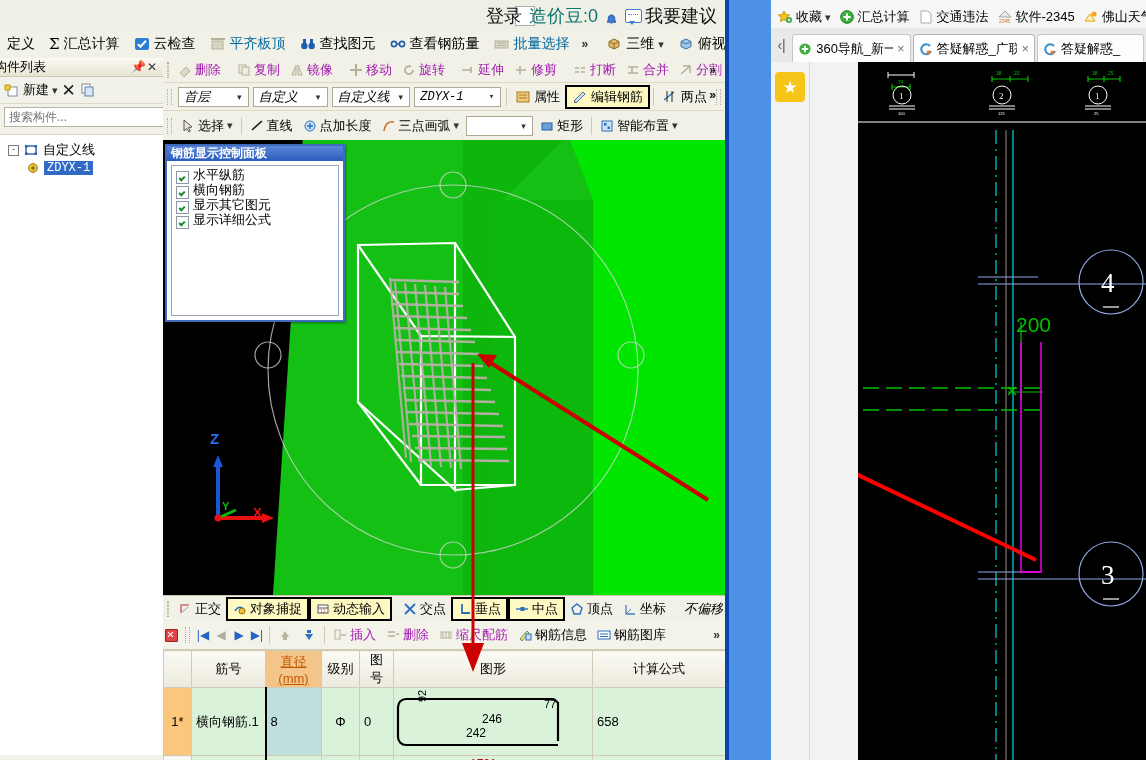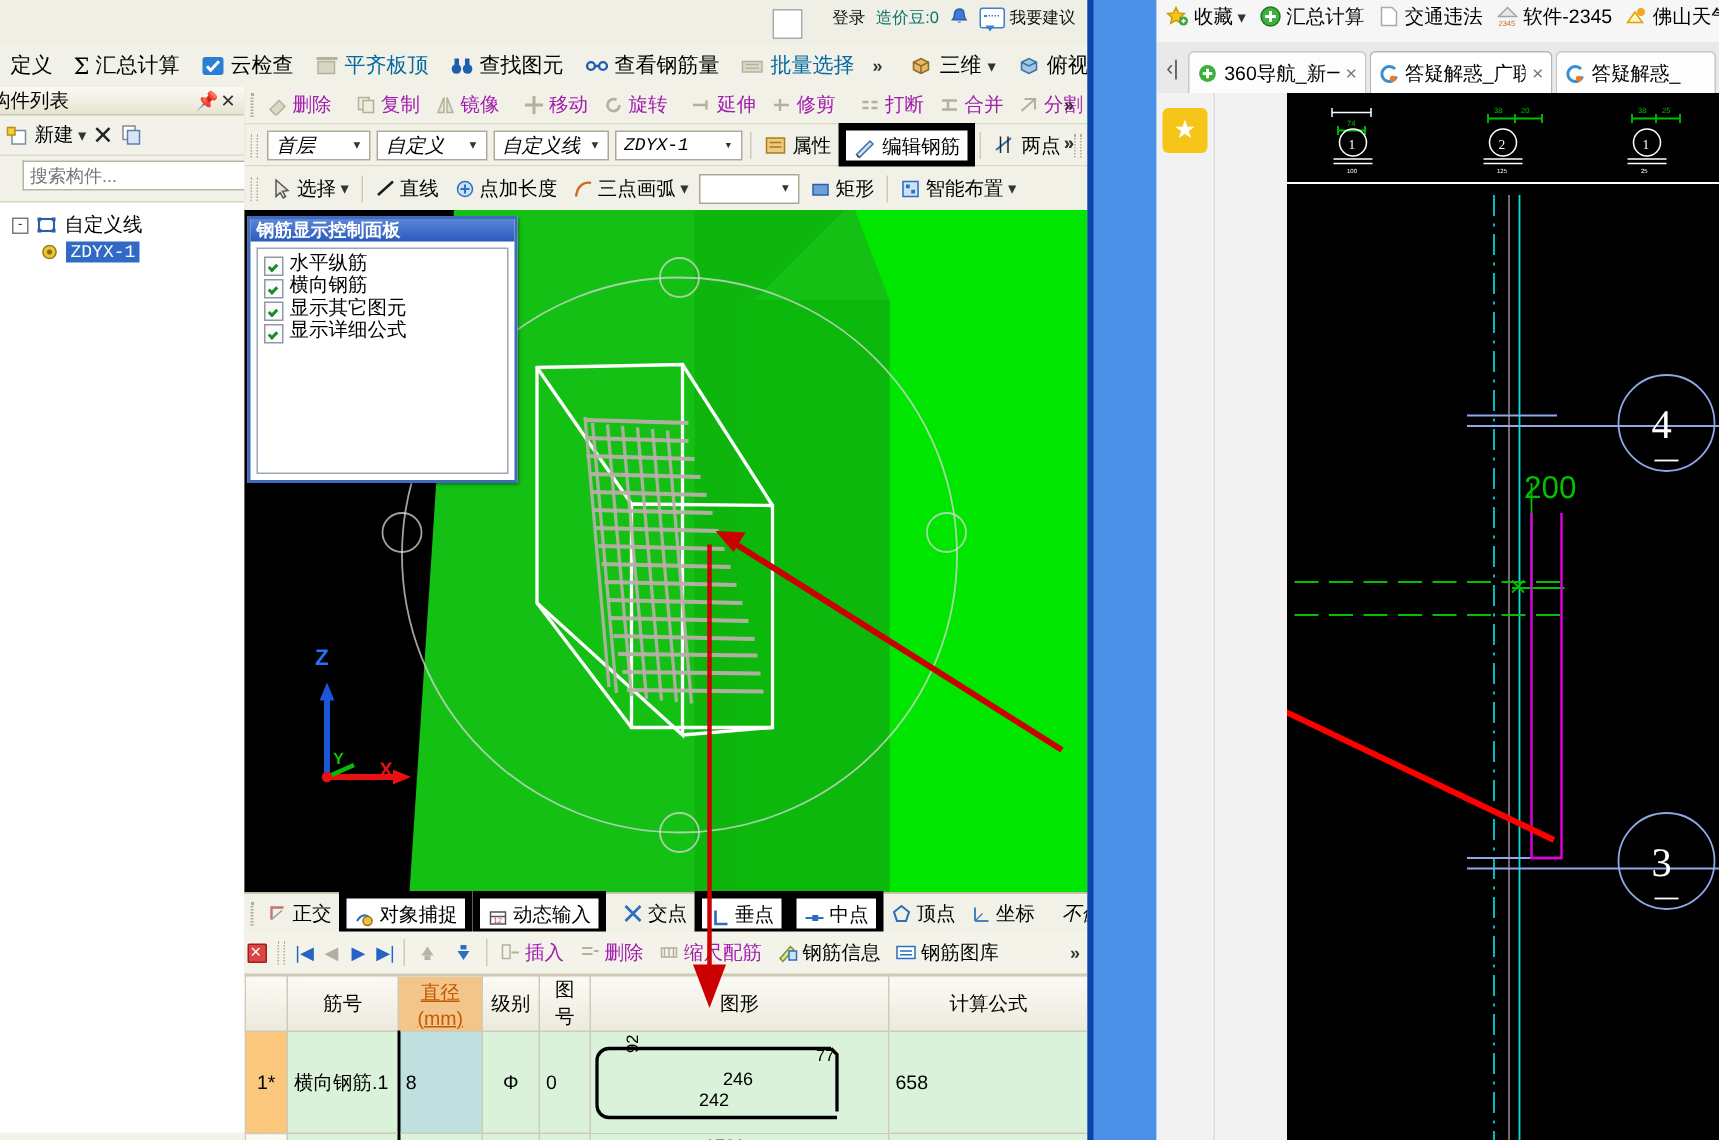--- a/index.html
+++ b/index.html
@@ -12,21 +12,21 @@
   .root{position:relative;width:1146px;height:760px;}
 
   
   .gc-app{position:absolute;left:0;top:0;width:725px;height:760px;background:#ece9d8;overflow:hidden;}
   .desk{position:absolute;left:725px;top:0;width:50px;height:760px;background:#4d90e8;}
   .desk .edge{position:absolute;left:0;top:0;width:4px;height:760px;background:#0b44a8;}
   .browser{position:absolute;left:771px;top:0;width:375px;height:760px;background:#f2f2f2;overflow:hidden;}
 
   
   .gc-topstrip{position:absolute;left:0;top:0;width:725px;height:30px;background:#f0efe6;border-bottom:1px solid #c8c4ae;}
-  .acct{position:absolute;right:8px;top:4px;display:flex;align-items:flex-end;gap:7px;font-size:11px;color:#111;}
+  .acct{position:absolute;right:8px;top:4px;display:flex;align-items:flex-end;gap:7px;font-size:18px;color:#111;}
   .acct .lbl{cursor:pointer;}
   .acct .bean{color:#0f766e;}
   .bell{width:13px;height:14px;position:relative;display:inline-block;}
   .bell svg{display:block;}
   .sugg{display:inline-flex;align-items:center;gap:3px;}
   .baloon{width:15px;height:12px;border:1px solid #3f7fd0;border-radius:2px;background:#fff;position:relative;display:inline-block;}
   .baloon:after{content:"";position:absolute;left:3px;top:11px;border-left:3px solid transparent;border-right:3px solid transparent;border-top:4px solid #3f7fd0;}
   .baloon i{position:absolute;left:2px;top:4px;width:10px;height:2px;border-top:1px dotted #3f7fd0;}
   .winbox{position:absolute;left:515px;top:6px;width:18px;height:18px;background:#fff;border:1px solid #aaa;}
 
@@ -44,37 +44,37 @@
   .ic14{width:14px;height:14px;}
 
   
   .gc-left{position:absolute;left:0;top:58px;width:163px;height:702px;background:#f3f2ea;border-right:1px solid #b9b49c;}
   .lp-title{height:18px;background:linear-gradient(#fbfaf3,#e7e4d2);border-bottom:1px solid #cdc8b2;display:flex;align-items:center;padding:0 4px;font-size:13px;}
   .lp-title .t{flex:1;margin-left:-10px;white-space:nowrap;overflow:hidden;}
   .pin,.xcl{width:14px;text-align:center;cursor:pointer;font-size:12px;color:#333;}
   .lp-tools{height:26px;display:flex;align-items:center;gap:4px;padding:0 4px;border-bottom:1px solid #ddd9c6;}
   .newbtn{display:flex;align-items:center;gap:3px;font-size:13px;cursor:pointer;}
   .bigx{font-size:17px;font-weight:bold;color:#222;cursor:pointer;line-height:1;}
-  .searchrow{padding:3px 15px;display:flex;}
+  .searchrow{padding:3px 4px;display:flex;}
   .searchrow input{flex:1;height:18px;border:1px solid #b7b3a0;border-right:none;font-size:12px;padding:0 4px;color:#555;background:#fff;outline:none;font-family:inherit;}
   .searchbtn{width:20px;height:20px;border:1px solid #b7b3a0;background:#f6f5ee;display:flex;align-items:center;justify-content:center;cursor:pointer;}
   .tree{background:#fff;margin:2px 0 0 0;height:615px;border-top:1px solid #d8d4c0;padding:5px 0 0 0;font-size:13px;}
   .tnode{display:flex;align-items:center;gap:4px;padding:1px 0 1px 8px;white-space:nowrap;}
   .tbox{width:9px;height:9px;border:1px solid #7b7b7b;background:#fff;font-size:9px;line-height:7px;text-align:center;cursor:pointer;color:#333;}
   .tchild{display:flex;align-items:center;gap:4px;padding:1px 0 1px 26px;white-space:nowrap;}
   .tsel{background:#316ac5;color:#fff;padding:0 3px;font-family:"Liberation Mono","DejaVu Sans Mono",monospace;font-size:12px;}
 
   
   .gc-work{position:absolute;left:163px;top:58px;width:562px;height:702px;background:#f1f0e6;}
   .tbrow{height:24px;display:flex;align-items:center;border-bottom:1px solid #dcd8c4;background:#f2f1e7;position:relative;}
   .tbrow .ovf{position:absolute;right:4px;top:5px;}
   .grip{width:3px;height:16px;border-left:1px dotted #b0ac98;border-right:1px dotted #b0ac98;margin:0 4px;}
   .tbtn{display:flex;align-items:center;gap:3px;padding:0 5px;height:20px;font-size:13px;white-space:nowrap;cursor:pointer;}
   .tbtn.dim{color:#a21caf;justify-content:space-between;}
-  .tbtn.sel{border:5px solid #000000;background:#ffffff;align-items:flex-end;}
+  .tbtn.sel{border:2px solid #000000;background:#fef9c3;}
   .combo{height:18px;border:1px solid #ada994;background:#fff;display:flex;align-items:center;padding:0 2px 0 5px;font-size:13px;margin:0 2px;font-style:italic;}
   .combo .v{flex:1;white-space:nowrap;overflow:hidden;}
   .combo .ar{width:13px;text-align:center;font-size:9px;color:#333;}
   .combo.plain{border:none;background:transparent;}
 
   
   .view3d{position:absolute;left:0;top:82px;width:562px;height:455px;background:#000;overflow:hidden;}
   .rebar-panel{position:absolute;left:2px;top:4px;width:176px;height:174px;border:2px solid #3f6bbd;background:#fff;box-shadow:1px 1px 2px rgba(0,0,0,.4);z-index:6;}
   .rp-title{height:15px;background:linear-gradient(#5a86d8,#2b5bbd);color:#fff;font-weight:bold;font-size:12px;padding:0 4px;display:flex;align-items:center;}
   .rp-body{position:absolute;left:4px;top:19px;right:4px;bottom:4px;border:1px solid #9ba7b5;background:#fff;padding:3px 0 0 4px;}
@@ -100,21 +100,21 @@
   table.grid{border-collapse:collapse;width:100%;table-layout:fixed;font-size:13px;}
   table.grid th{background:linear-gradient(#fbfaf4,#eceadd);border:1px solid #cfcbb6;height:22px;font-weight:normal;padding:0 4px;}
   table.grid td{border:1px solid #cfcbb6;background:#d9f2d9;padding:0 4px;vertical-align:middle;}
   .hdr-dia{color:#c45a00;text-decoration:underline;background:#f3c58a !important;}
   .rowno{width:28px;text-align:center;background:linear-gradient(#fbfaf4,#eceadd) !important;}
   .rowno.cur{background:#fbc77d !important;}
   td.diacell{background:#bfe0df !important;border-left:2px solid #000 !important;}
 
   
   .bw-top{position:absolute;left:0;top:0;width:375px;height:28px;background:#f6f6f6;border-bottom:1px solid #dcdcdc;}
-  .bmarks{display:flex;align-items:flex-start;height:28px;gap:2px;padding-left:3px;font-size:13px;}
+  .bmarks{display:flex;align-items:flex-end;height:28px;gap:2px;padding-left:3px;font-size:13px;}
   .bm{display:flex;align-items:center;gap:3px;padding:2px 3px;white-space:nowrap;cursor:pointer;}
   .bw-tabs{position:absolute;left:0;top:28px;width:375px;height:34px;background:#e9e9e9;display:flex;align-items:flex-end;}
   .tabarrow{width:22px;height:34px;display:flex;align-items:center;justify-content:center;color:#555;font-size:14px;cursor:pointer;}
   .tab{height:27px;min-width:95px;max-width:115px;background:#fdfdfd;border:1px solid #c7c7c7;border-bottom:none;border-radius:4px 4px 0 0;display:flex;align-items:center;gap:4px;padding:0 5px;font-size:13px;margin-right:2px;white-space:nowrap;overflow:hidden;cursor:pointer;}
   .tab .ttl{flex:1;overflow:hidden;text-overflow:clip;white-space:nowrap;}
   .tab .tx{font-size:13px;color:#777;}
   .bw-sidebar{position:absolute;left:0;top:62px;width:38px;height:698px;background:#f2f2f2;border-right:1px solid #dcdcdc;}
   .favbtn{width:30px;height:30px;margin:10px auto 0;background:#f5c518;border-radius:4px;display:flex;align-items:center;justify-content:center;color:#fff;font-size:17px;}
   .bw-canvas{position:absolute;left:87px;top:62px;width:288px;height:698px;background:#000;overflow:hidden;}
 

